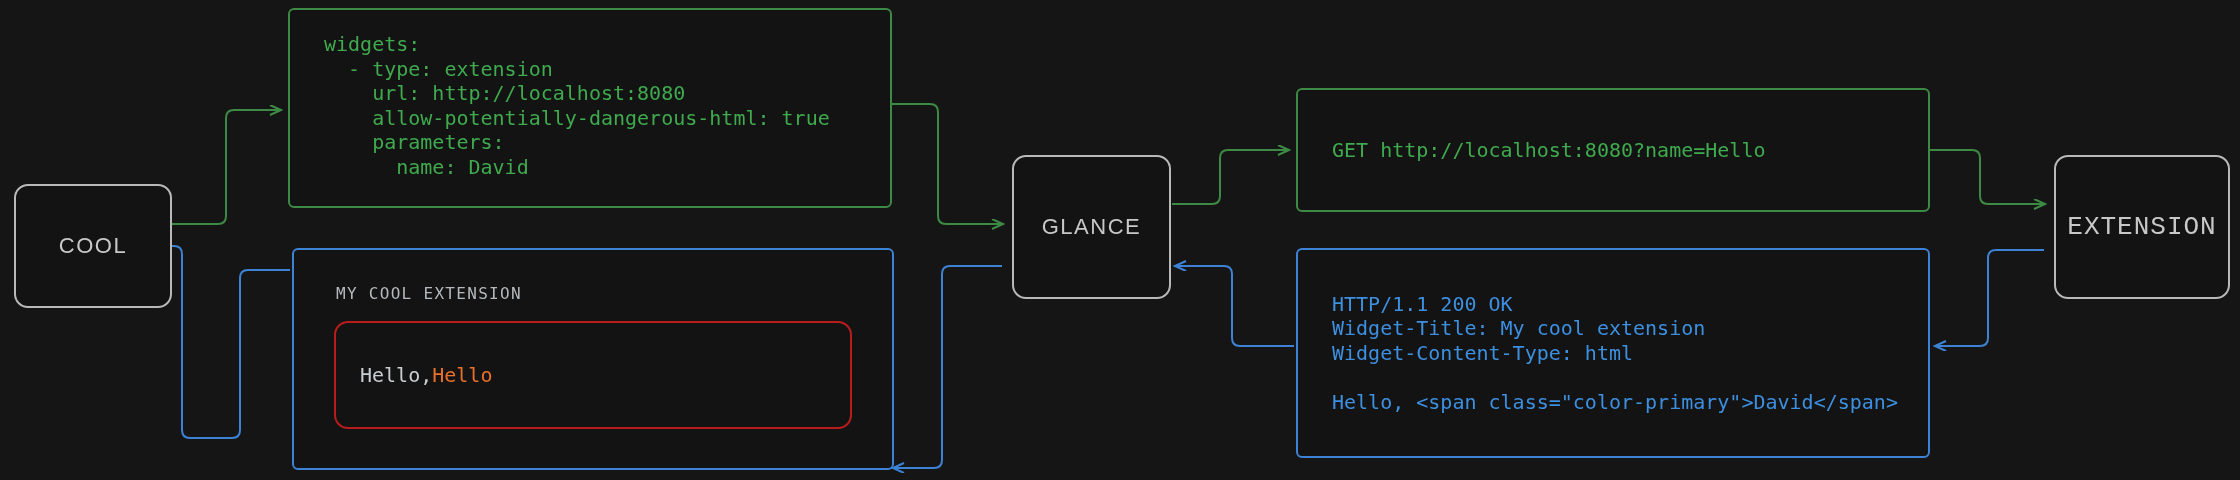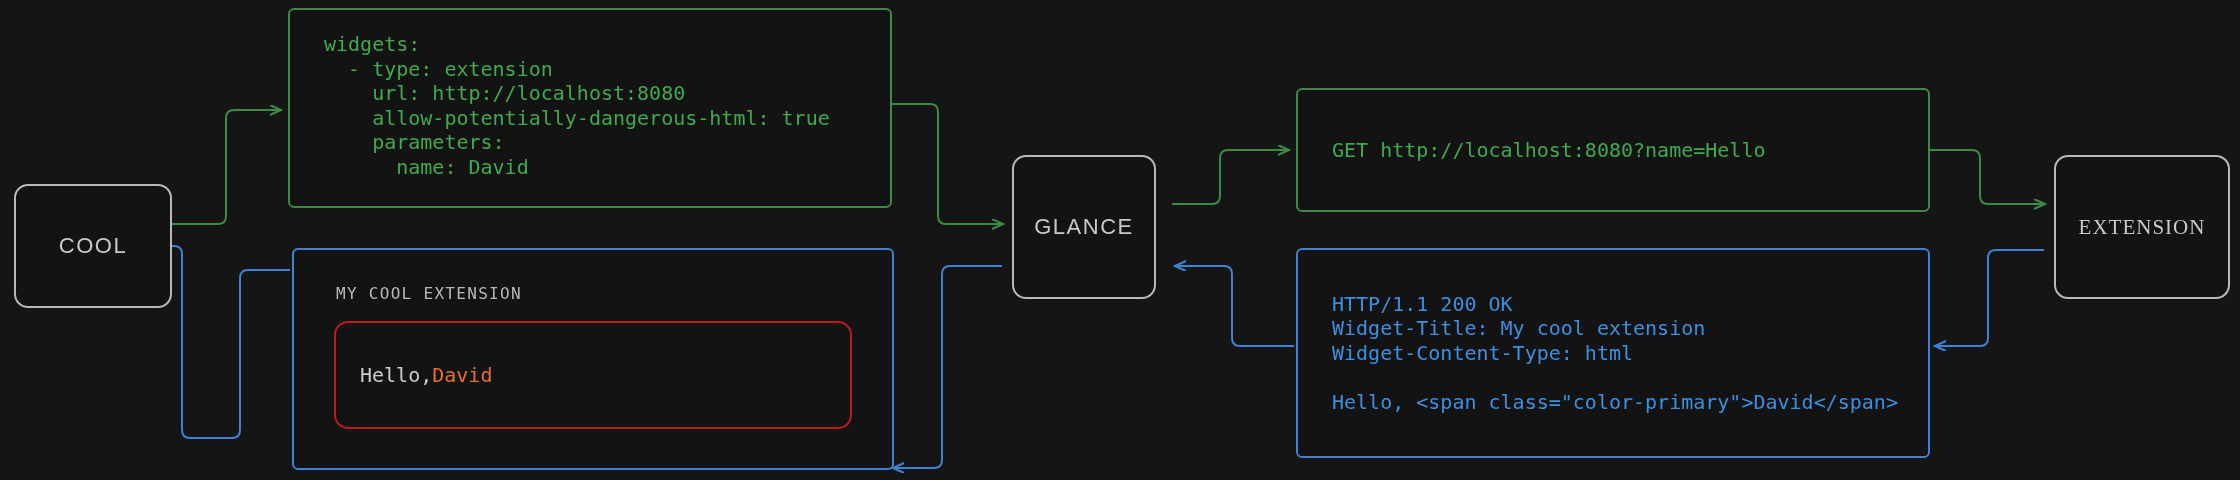--- a/index.html
+++ b/index.html
@@ -28,22 +28,22 @@
     border: 2px solid #b9b9b9;
     border-radius: 14px;
     background: #131313;
     display: flex;
     align-items: center;
     justify-content: center;
     z-index: 3;
   }
   .node-label {
     color: #c8c8c8;
-    font-family: Liberation Serif, serif;
-    font-size: 21px;
+    font-family: Liberation Mono, monospace;
+    font-size: 26px;
     letter-spacing: 1px;
     white-space: nowrap;
   }
   .node-label.sans {
     font-family: "Liberation Sans", sans-serif;
     letter-spacing: 1.5px;
     font-size: 22px;
   }
   .card {
     position: absolute;
@@ -121,21 +121,21 @@
 
     <path d="M 1002 266 L 950 266 Q 942 266 942 274 L 942 460 Q 942 468 934 468 L 894 468" fill="none" stroke="#3d82d4" stroke-width="2" marker-end="url(#arrow-blue)"></path>
 
     <path d="M 290 270 L 248 270 Q 240 270 240 278 L 240 430 Q 240 438 232 438 L 190 438 Q 182 438 182 430 L 182 254 Q 182 246 174 246 L 140 246" fill="none" stroke="#3d82d4" stroke-width="2" marker-end="url(#arrow-blue)"></path>
   </svg>
 
   <div class="node" style="left:14px; top:184px; width:158px; height:124px;">
     <span class="node-label sans">COOL</span>
   </div>
 
-  <div class="node" style="left:1012px; top:155px; width:144px; height:144px;">
+  <div class="node" style="left:1012px; top:155px; width:159px; height:144px;">
     <span class="node-label sans">GLANCE</span>
   </div>
 
   <div class="node" style="left:2054px; top:155px; width:176px; height:144px;">
     <span class="node-label">EXTENSION</span>
   </div>
 
   <div class="card green" style="left:288px; top:8px; width:604px; height:200px;">
     <pre class="code green">widgets:
   - type: extension
@@ -154,17 +154,17 @@
 Widget-Title: My cool extension
 Widget-Content-Type: html
 
 Hello, &lt;span class="color-primary"&gt;David&lt;/span&gt;</pre>
   </div>
 
   <div class="card blue" style="left:292px; top:248px; width:602px; height:222px; padding:26px 28px;">
     <div class="widget-title">MY COOL EXTENSION</div>
     <div class="widget-body">
       <span class="widget-text">Hello, </span>
-        <span class="widget-text accent">David</span>
+        <span class="widget-text accent">Hello</span>
     </div>
   </div>
 
 </div>
 
 </body></html>

